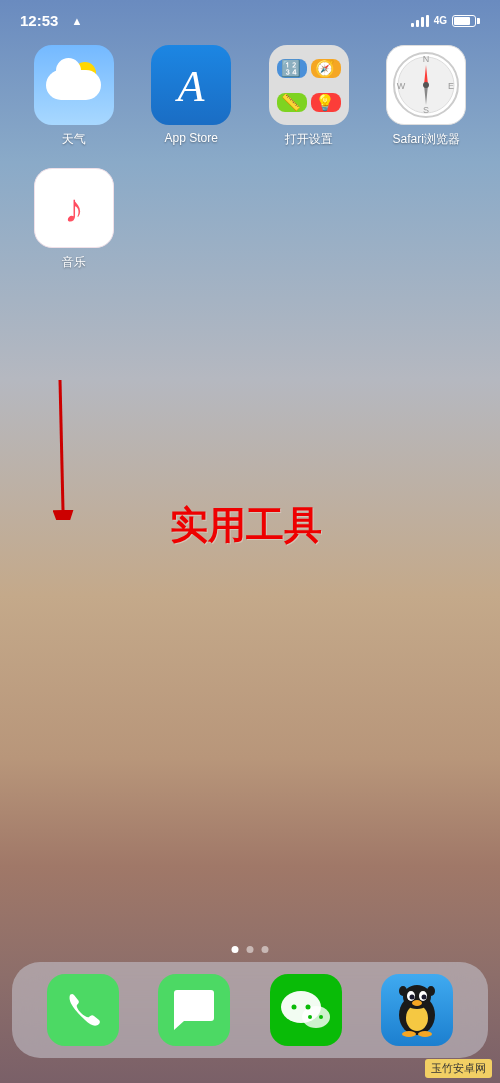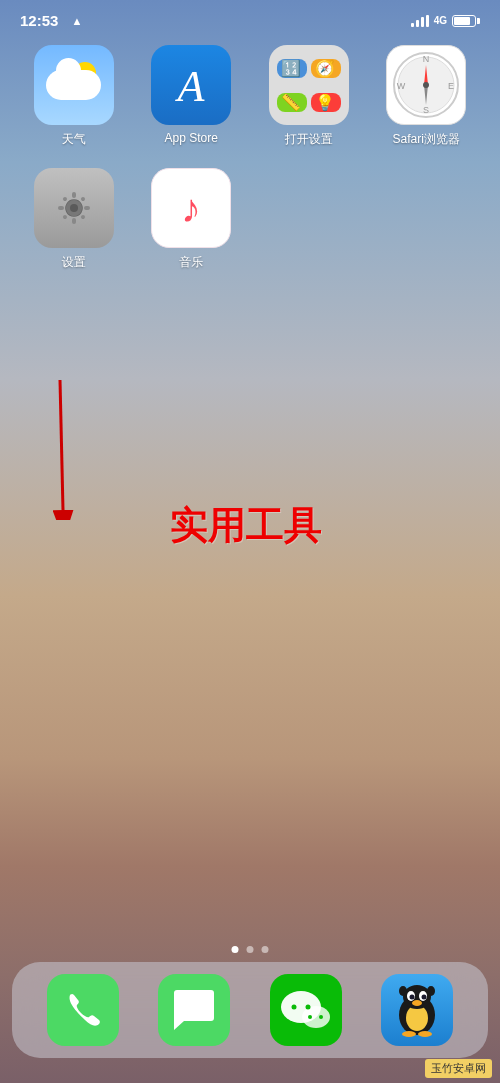--- a/index.html
+++ b/index.html
@@ -480,39 +480,20 @@
 
         <polygon points="35,15 37,35 35,33 33,35" fill="#fc3d39"></polygon>
 
         <polygon points="35,55 37,35 35,37 33,35" fill="#888"></polygon>
         <circle cx="35" cy="35" r="3" fill="#555"></circle>
       </svg>
     </div>
     <span class="app-label">Safari浏览器</span>
   </div>
 
-  <div class="app-item">
-    <div class="app-icon" style="background:linear-gradient(180deg,#c0c0c0 0%,#9a9a9a 100%);border-radius:18px;">
-      <svg width="52" height="52" viewBox="0 0 52 52">
-        <path d="M26 18 A8 8 0 1 1 25.99 18Z" fill="none" stroke="#666" stroke-width="1.5"></path>
-        <circle cx="26" cy="26" r="8" fill="#777"></circle>
-        <circle cx="26" cy="26" r="4" fill="#5a5a5a"></circle>
-
-        <rect x="24" y="10" width="4" height="6" rx="2" fill="#888"></rect>
-        <rect x="24" y="36" width="4" height="6" rx="2" fill="#888"></rect>
-        <rect x="10" y="24" width="6" height="4" rx="2" fill="#888"></rect>
-        <rect x="36" y="24" width="6" height="4" rx="2" fill="#888"></rect>
-        <rect x="15" y="15" width="4" height="4" rx="2" fill="#888" transform="rotate(45 17 17)"></rect>
-        <rect x="33" y="15" width="4" height="4" rx="2" fill="#888" transform="rotate(45 35 17)"></rect>
-        <rect x="15" y="33" width="4" height="4" rx="2" fill="#888" transform="rotate(45 17 35)"></rect>
-        <rect x="33" y="33" width="4" height="4" rx="2" fill="#888" transform="rotate(45 35 35)"></rect>
-      </svg>
-    </div>
-    <span class="app-label">设置</span>
-  </div>
 
   <div class="app-item">
     <div class="app-icon icon-music">
       <svg width="52" height="52" viewBox="0 0 52 52">
 
         <defs>
           <linearGradient id="musicGrad" x1="0%" y1="0%" x2="100%" y2="100%">
             <stop offset="0%" style="stop-color:#ff2d55"></stop>
             <stop offset="100%" style="stop-color:#ff6b6b"></stop>
           </linearGradient>

